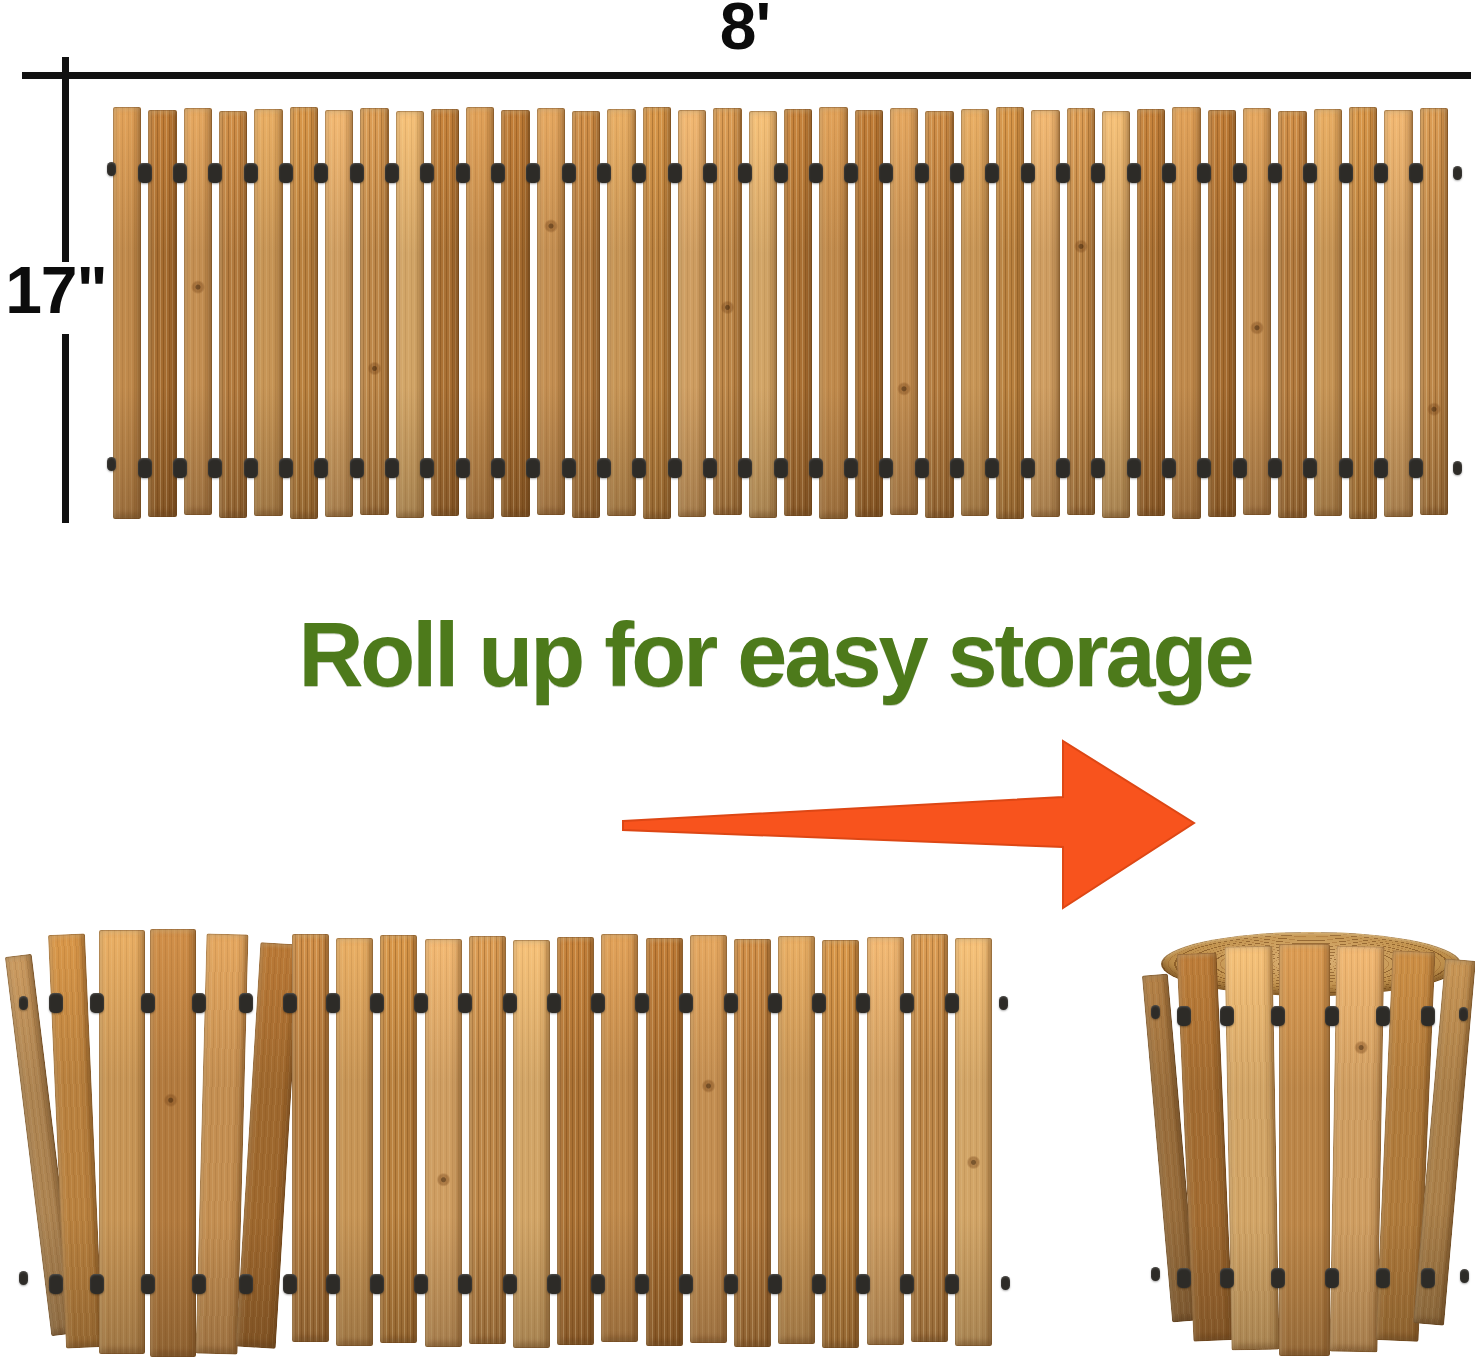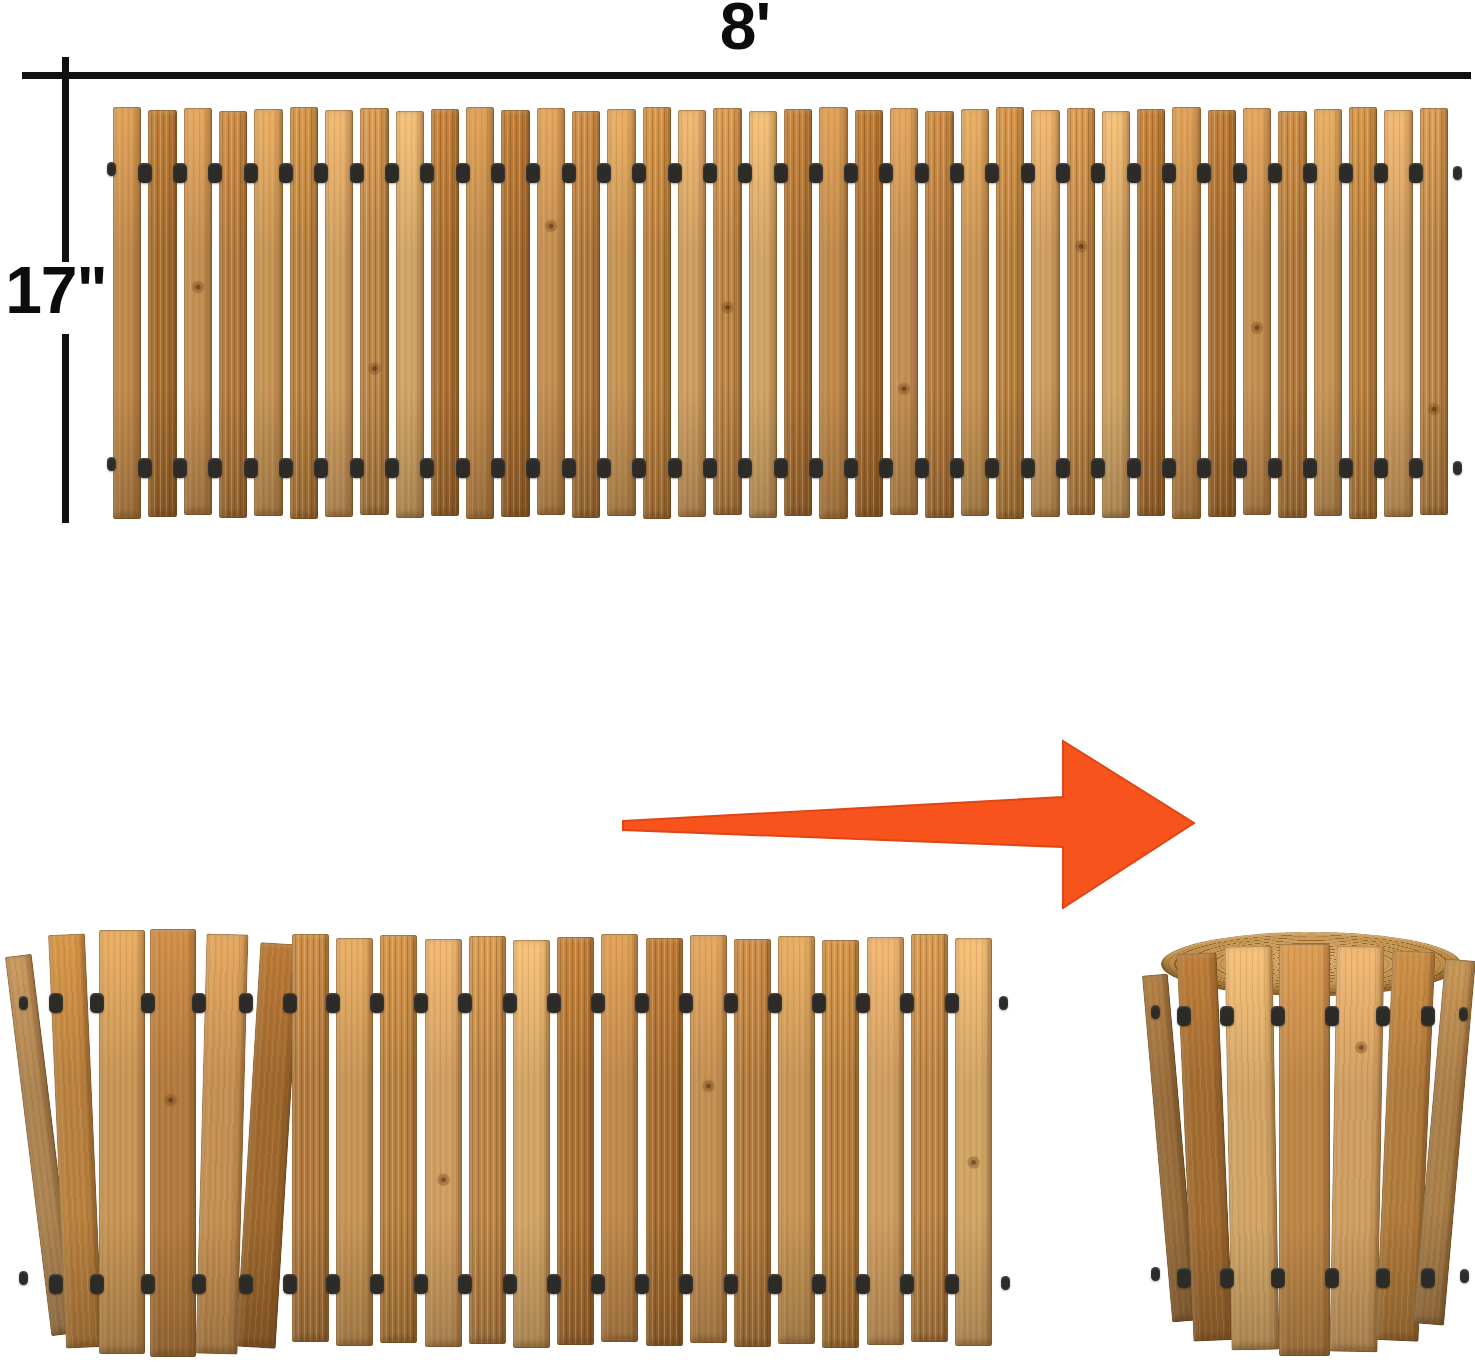--- a/index.html
+++ b/index.html
@@ -176,20 +176,21 @@
       <div class="clip" style="left: 1260.87px; top: 56px;"></div>
       <div class="clip" style="left: 1260.87px; top: 351px;"></div>
       <div class="clip" style="left: 1296.18px; top: 56px;"></div>
       <div class="clip" style="left: 1296.18px; top: 351px;"></div>
       <div class="clip edge" style="left: -6.5px; top: 55px;"></div>
       <div class="clip edge" style="left: -6.5px; top: 350px;"></div>
       <div class="clip edge" style="left: 1339.5px; top: 59px;"></div>
       <div class="clip edge" style="left: 1339.5px; top: 354px;"></div>
     </div>
 
+  <div id="caption">Roll up for easy storage</div>
 
   <svg id="arrow" viewBox="0 0 580 180" xmlns="http://www.w3.org/2000/svg">
     <polygon id="arrowPoly" points="3,88 443,64 443,8 574,90 443,175 443,114 3,97" stroke-width="2" fill="#f8531d" stroke="#dd4715"></polygon>
   </svg>
 
   <div id="partialRoll" class="photo" style="left:22px; top:928px; width:986px; height:434px;">
       <div class="slat" style="left: 6px; top: 26px; width: 27px; height: 382px; transform: rotate(-7deg); background-image: repeating-linear-gradient(90deg, rgba(255, 238, 200, 0.1) 0px, rgba(255, 238, 200, 0.1) 1px, rgba(0, 0, 0, 0) 1px, rgba(0, 0, 0, 0) 3px, rgba(95, 52, 8, 0.11) 3px, rgba(95, 52, 8, 0.11) 4px, rgba(0, 0, 0, 0) 4px, rgba(0, 0, 0, 0) 6px), linear-gradient(rgb(244, 186, 116) 0%, rgb(207, 158, 98) 35%, rgb(207, 158, 98) 68%, rgb(166, 126, 78) 100%); filter: brightness(0.84);"></div>
       <div class="slat" style="left: 35px; top: 6px; width: 37px; height: 414px; transform: rotate(-2.5deg); background-image: repeating-linear-gradient(90deg, rgba(255, 238, 200, 0.1) 0px, rgba(255, 238, 200, 0.1) 1px, rgba(0, 0, 0, 0) 1px, rgba(0, 0, 0, 0) 3px, rgba(95, 52, 8, 0.11) 3px, rgba(95, 52, 8, 0.11) 4px, rgba(0, 0, 0, 0) 4px, rgba(0, 0, 0, 0) 6px), linear-gradient(rgb(218, 152, 74) 0%, rgb(185, 129, 63) 35%, rgb(185, 129, 63) 68%, rgb(148, 103, 50) 100%);"></div>
       <div class="slat" style="left: 77px; top: 2px; width: 46px; height: 424px; background-image: repeating-linear-gradient(90deg, rgba(255, 238, 200, 0.1) 0px, rgba(255, 238, 200, 0.1) 1px, rgba(0, 0, 0, 0) 1px, rgba(0, 0, 0, 0) 3px, rgba(95, 52, 8, 0.11) 3px, rgba(95, 52, 8, 0.11) 4px, rgba(0, 0, 0, 0) 4px, rgba(0, 0, 0, 0) 6px), linear-gradient(rgb(235, 176, 101) 0%, rgb(199, 149, 86) 35%, rgb(199, 149, 86) 68%, rgb(159, 119, 69) 100%);"></div>
       <div class="slat" style="left: 128px; top: 1px; width: 46px; height: 428px; background-image: radial-gradient(circle at 45% 40%, rgba(62, 32, 6, 0.6) 0px, rgba(62, 32, 6, 0.6) 2px, rgba(120, 70, 25, 0.4) 3px, rgba(120, 70, 25, 0.4) 5px, rgba(0, 0, 0, 0) 7px), repeating-linear-gradient(90deg, rgba(255, 238, 200, 0.1) 0px, rgba(255, 238, 200, 0.1) 1px, rgba(0, 0, 0, 0) 1px, rgba(0, 0, 0, 0) 3px, rgba(95, 52, 8, 0.11) 3px, rgba(95, 52, 8, 0.11) 4px, rgba(0, 0, 0, 0) 4px, rgba(0, 0, 0, 0) 6px), linear-gradient(rgb(210, 144, 73) 0%, rgb(178, 122, 62) 35%, rgb(178, 122, 62) 68%, rgb(142, 98, 50) 100%);"></div>

